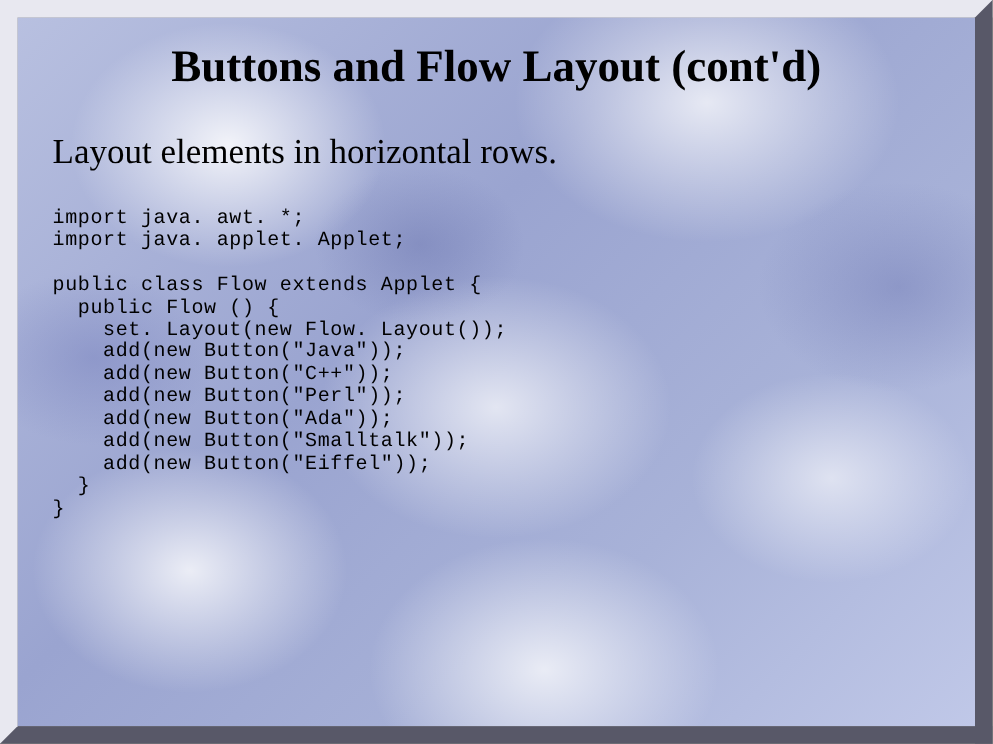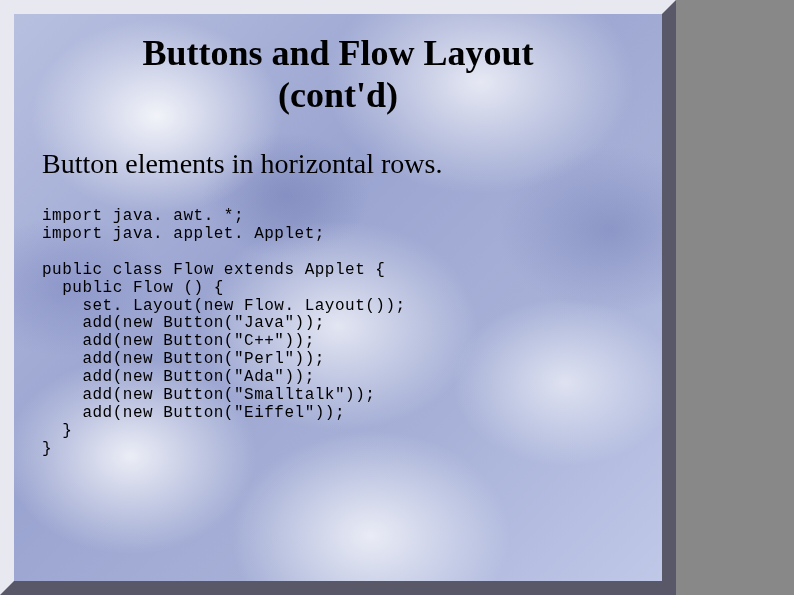--- a/index.html
+++ b/index.html
@@ -3,21 +3,21 @@
 <meta charset="utf-8">
 <style>
   * { margin: 0; padding: 0; box-sizing: border-box; }
   body {
     width: 794px;
     height: 595px;
     overflow: hidden;
     background: #888;
   }
   .frame {
-    width: 676px;
+    width: 794px;
     height: 595px;
     border: 14px solid;
     border-top-color: #e8e8f0;
     border-left-color: #e8e8f0;
     border-right-color: #585868;
     border-bottom-color: #585868;
     background:
       radial-gradient(ellipse 180px 140px at 22% 18%, rgba(255,255,255,0.85) 0%, rgba(255,255,255,0) 70%),
       radial-gradient(ellipse 220px 160px at 72% 12%, rgba(255,255,255,0.75) 0%, rgba(255,255,255,0) 70%),
       radial-gradient(ellipse 200px 150px at 50% 55%, rgba(255,255,255,0.7) 0%, rgba(255,255,255,0) 70%),
@@ -58,21 +58,21 @@
     white-space: pre;
     letter-spacing: 0.5px;
   }
 </style>
 </head>
 <body>
 
 <div class="frame">
   <div class="content">
     <h1 class="slide-title">Buttons and Flow Layout (cont'd)</h1>
-    <p class="subtitle">Button elements in horizontal rows.</p>
+    <p class="subtitle">Layout elements in horizontal rows.</p>
     <pre class="code">import java. awt. *;
 import java. applet. Applet;
 
 public class Flow extends Applet {
   public Flow () {
     set. Layout(new Flow. Layout());
     add(new Button("Java"));
     add(new Button("C++"));
     add(new Button("Perl"));
     add(new Button("Ada"));

